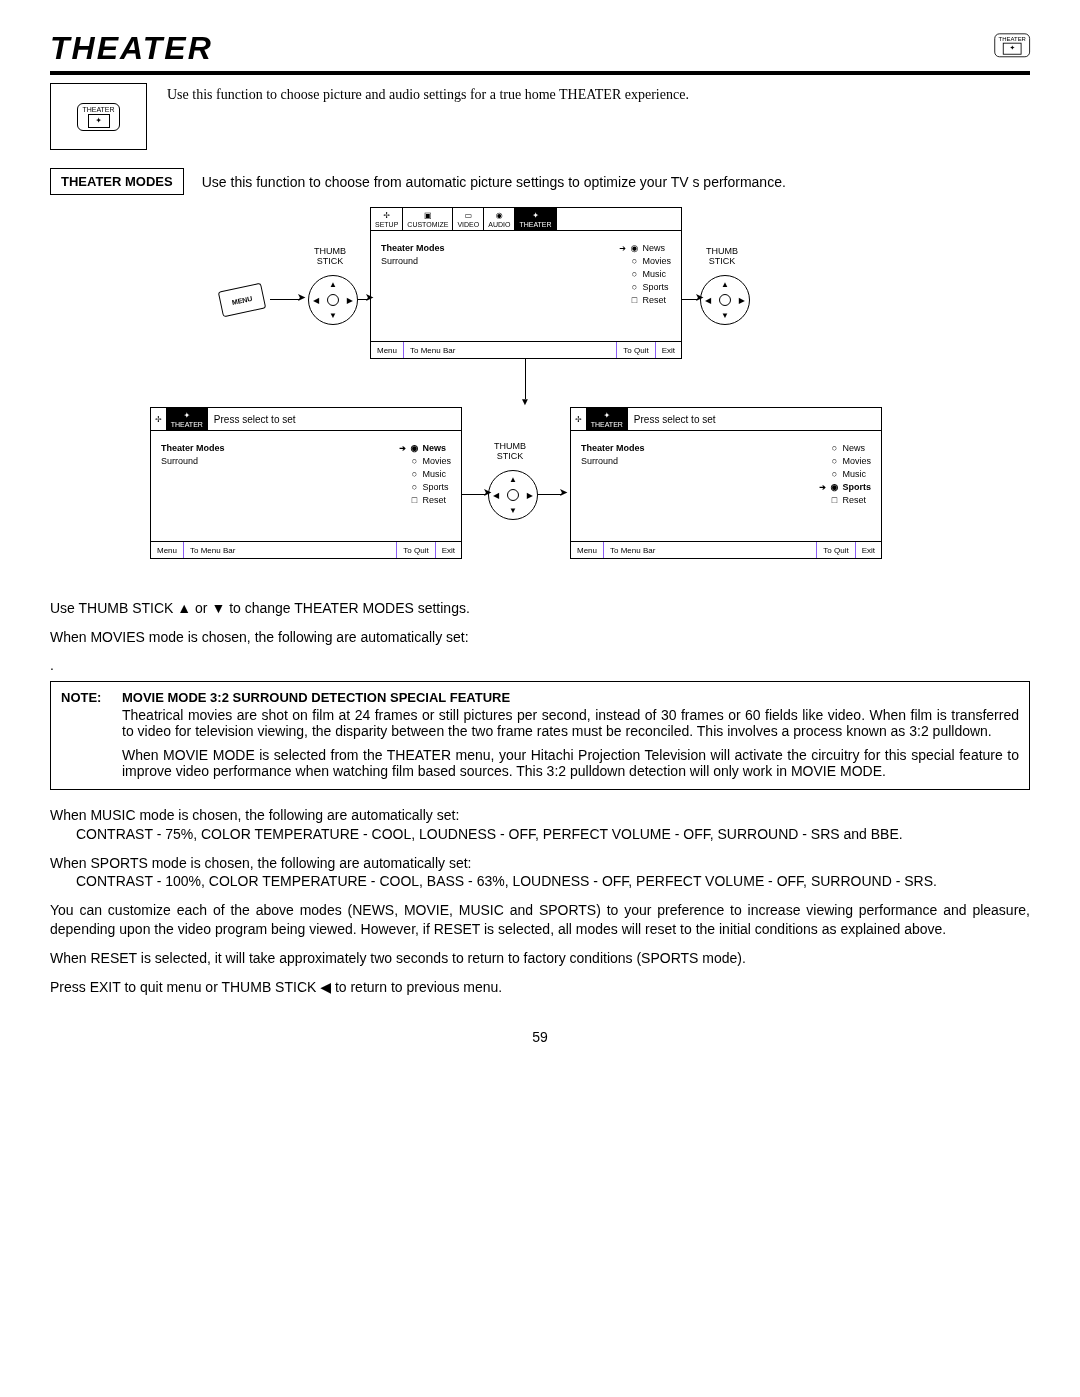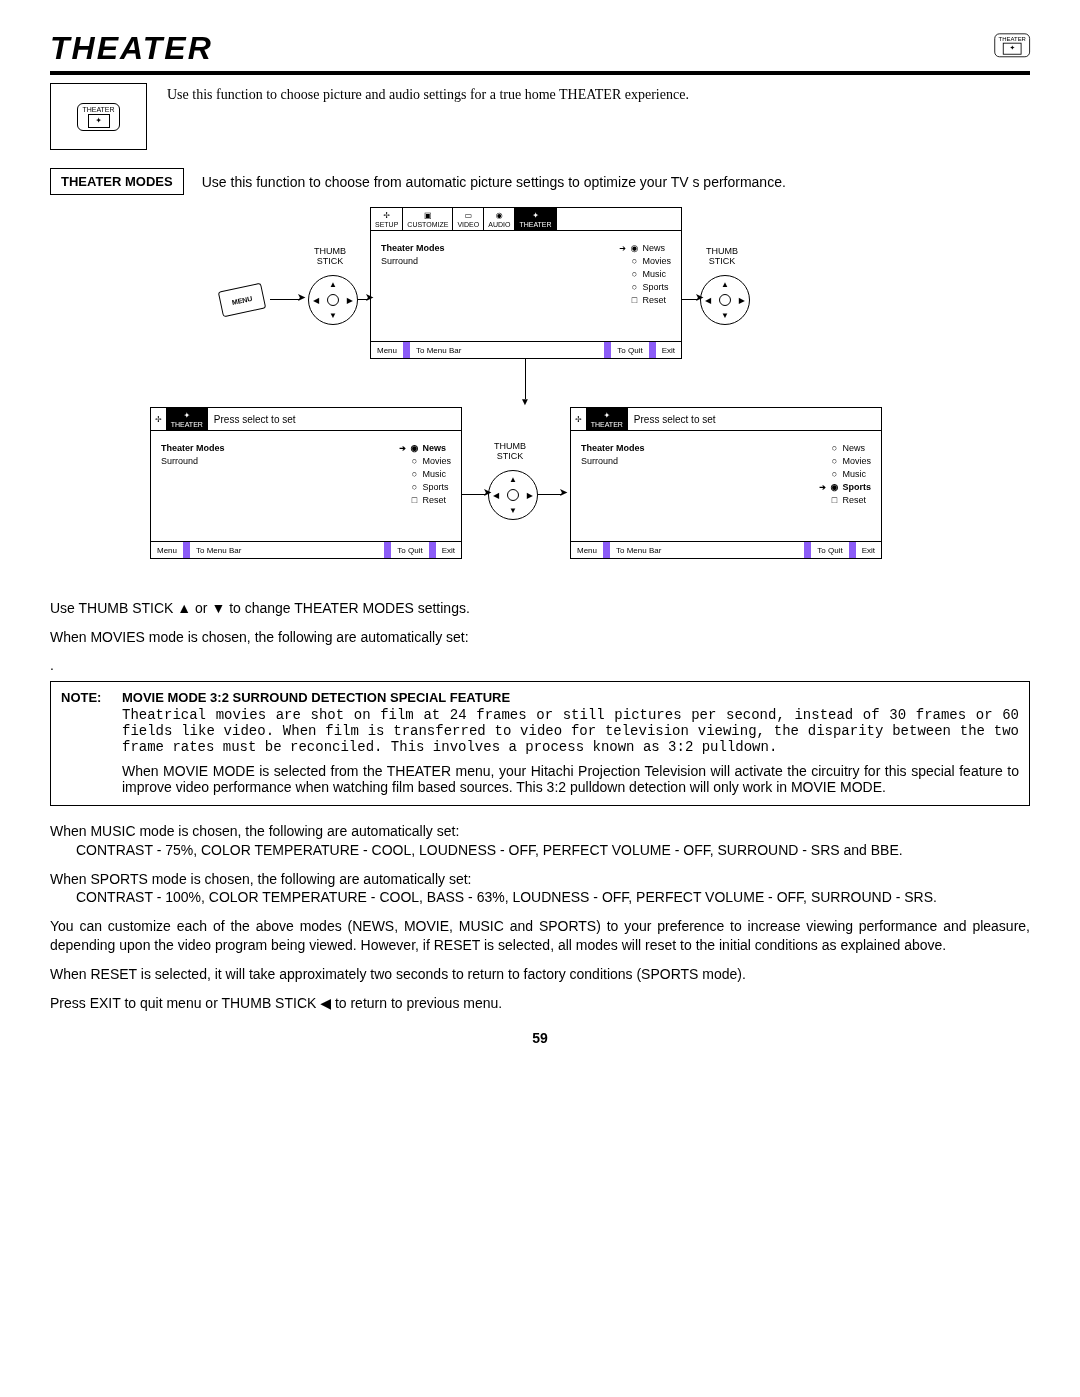--- a/index.html
+++ b/index.html
@@ -78,21 +78,21 @@
   .panel .body { display: flex; font-size: 9px; padding: 12px 10px 18px 10px; gap: 30px; min-height: 80px; }
   .panel .col { display: flex; flex-direction: column; gap: 3px; }
   .panel .footer {
     border-top: 1px solid #000;
     font-size: 8px;
     display: flex;
     height: 16px;
     align-items: center;
   }
   .panel .footer span { padding: 0 6px; }
-  .panel .footer .div { border-left: 7px solid #8b5cf6; height: 100%; display: flex; align-items: center; }
+  .panel .footer .div { border-left: 1px solid #8b5cf6; height: 100%; display: flex; align-items: center; }
   .thumb {
     border: 1.5px solid #000;
     width: 48px; height: 48px;
     border-radius: 50%;
     position: absolute;
     background: #fff;
   }
   .thumb::before {
     content: '';
     position: absolute;
@@ -125,21 +125,21 @@
   .opt { display: flex; align-items: center; gap: 4px; }
   .opt .mk { width: 8px; display: inline-block; text-align: center; }
   .opt .ar { width: 8px; display: inline-block; text-align: center; font-size: 8px; }
   .bold { font-weight: bold; }
   .body-text { margin: 10px 0; line-height: 1.35; }
   .indent { padding-left: 26px; }
   .note-box { border: 1px solid #000; padding: 8px 10px 10px 10px; margin: 8px 0 16px 0; }
   .note-grid { display: flex; gap: 11px; }
   .note-label { font-weight: bold; font-size: 13px; flex: 0 0 50px; }
   .justify { text-align: justify; }
-  .page-num { text-align: center; margin-top: 17px; font-size: 14px; font-weight: bold; }
+  .page-num { text-align: center; margin-top: 32px; font-size: 14px; }
   .small-badge-top { transform: scale(0.85); transform-origin: top right; }
 </style>
 </head>
 <body>
 
 <div class="header-row">
   <h1>THEATER</h1>
   <div class="small-badge-top">
     <div class="theater-badge">
       <span>THEATER</span>
@@ -377,21 +377,21 @@
 <div class="body-text">
   <div>When MOVIES mode is chosen, the following are automatically set:</div>
 </div>
 <div>.</div>
 
 <div class="note-box">
   <div class="note-grid">
     <div class="note-label">NOTE:</div>
     <div>
       <div class="bold" style="font-size:13px;">MOVIE MODE 3:2 SURROUND DETECTION SPECIAL FEATURE</div>
-      <div class="justify" style="margin-top:2px;font-family:Liberation Mono, monospace;">Theatrical movies are shot on film at 24 frames or still pictures per second, instead of 30 frames or 60 fields like video.  When film is transferred to video for television viewing, the disparity between the two frame rates must be reconciled.  This involves a process known as 3:2 pulldown.</div>
+      <div class="justify" style="margin-top:2px;">Theatrical movies are shot on film at 24 frames or still pictures per second, instead of 30 frames or 60 fields like video.  When film is transferred to video for television viewing, the disparity between the two frame rates must be reconciled.  This involves a process known as 3:2 pulldown.</div>
       <div class="justify" style="margin-top:8px;">When MOVIE MODE is selected from the THEATER menu, your Hitachi Projection Television will activate the circuitry for this special feature to improve video performance when watching film based sources.  This 3:2 pulldown detection will only work in MOVIE MODE.</div>
     </div>
   </div>
 </div>
 
 <div class="body-text">
   <div>When MUSIC mode is chosen, the following are automatically set:</div>
   <div class="indent">CONTRAST - 75%, COLOR TEMPERATURE - COOL, LOUDNESS - OFF, PERFECT VOLUME - OFF, SURROUND - SRS and BBE.</div>
 </div>
 

